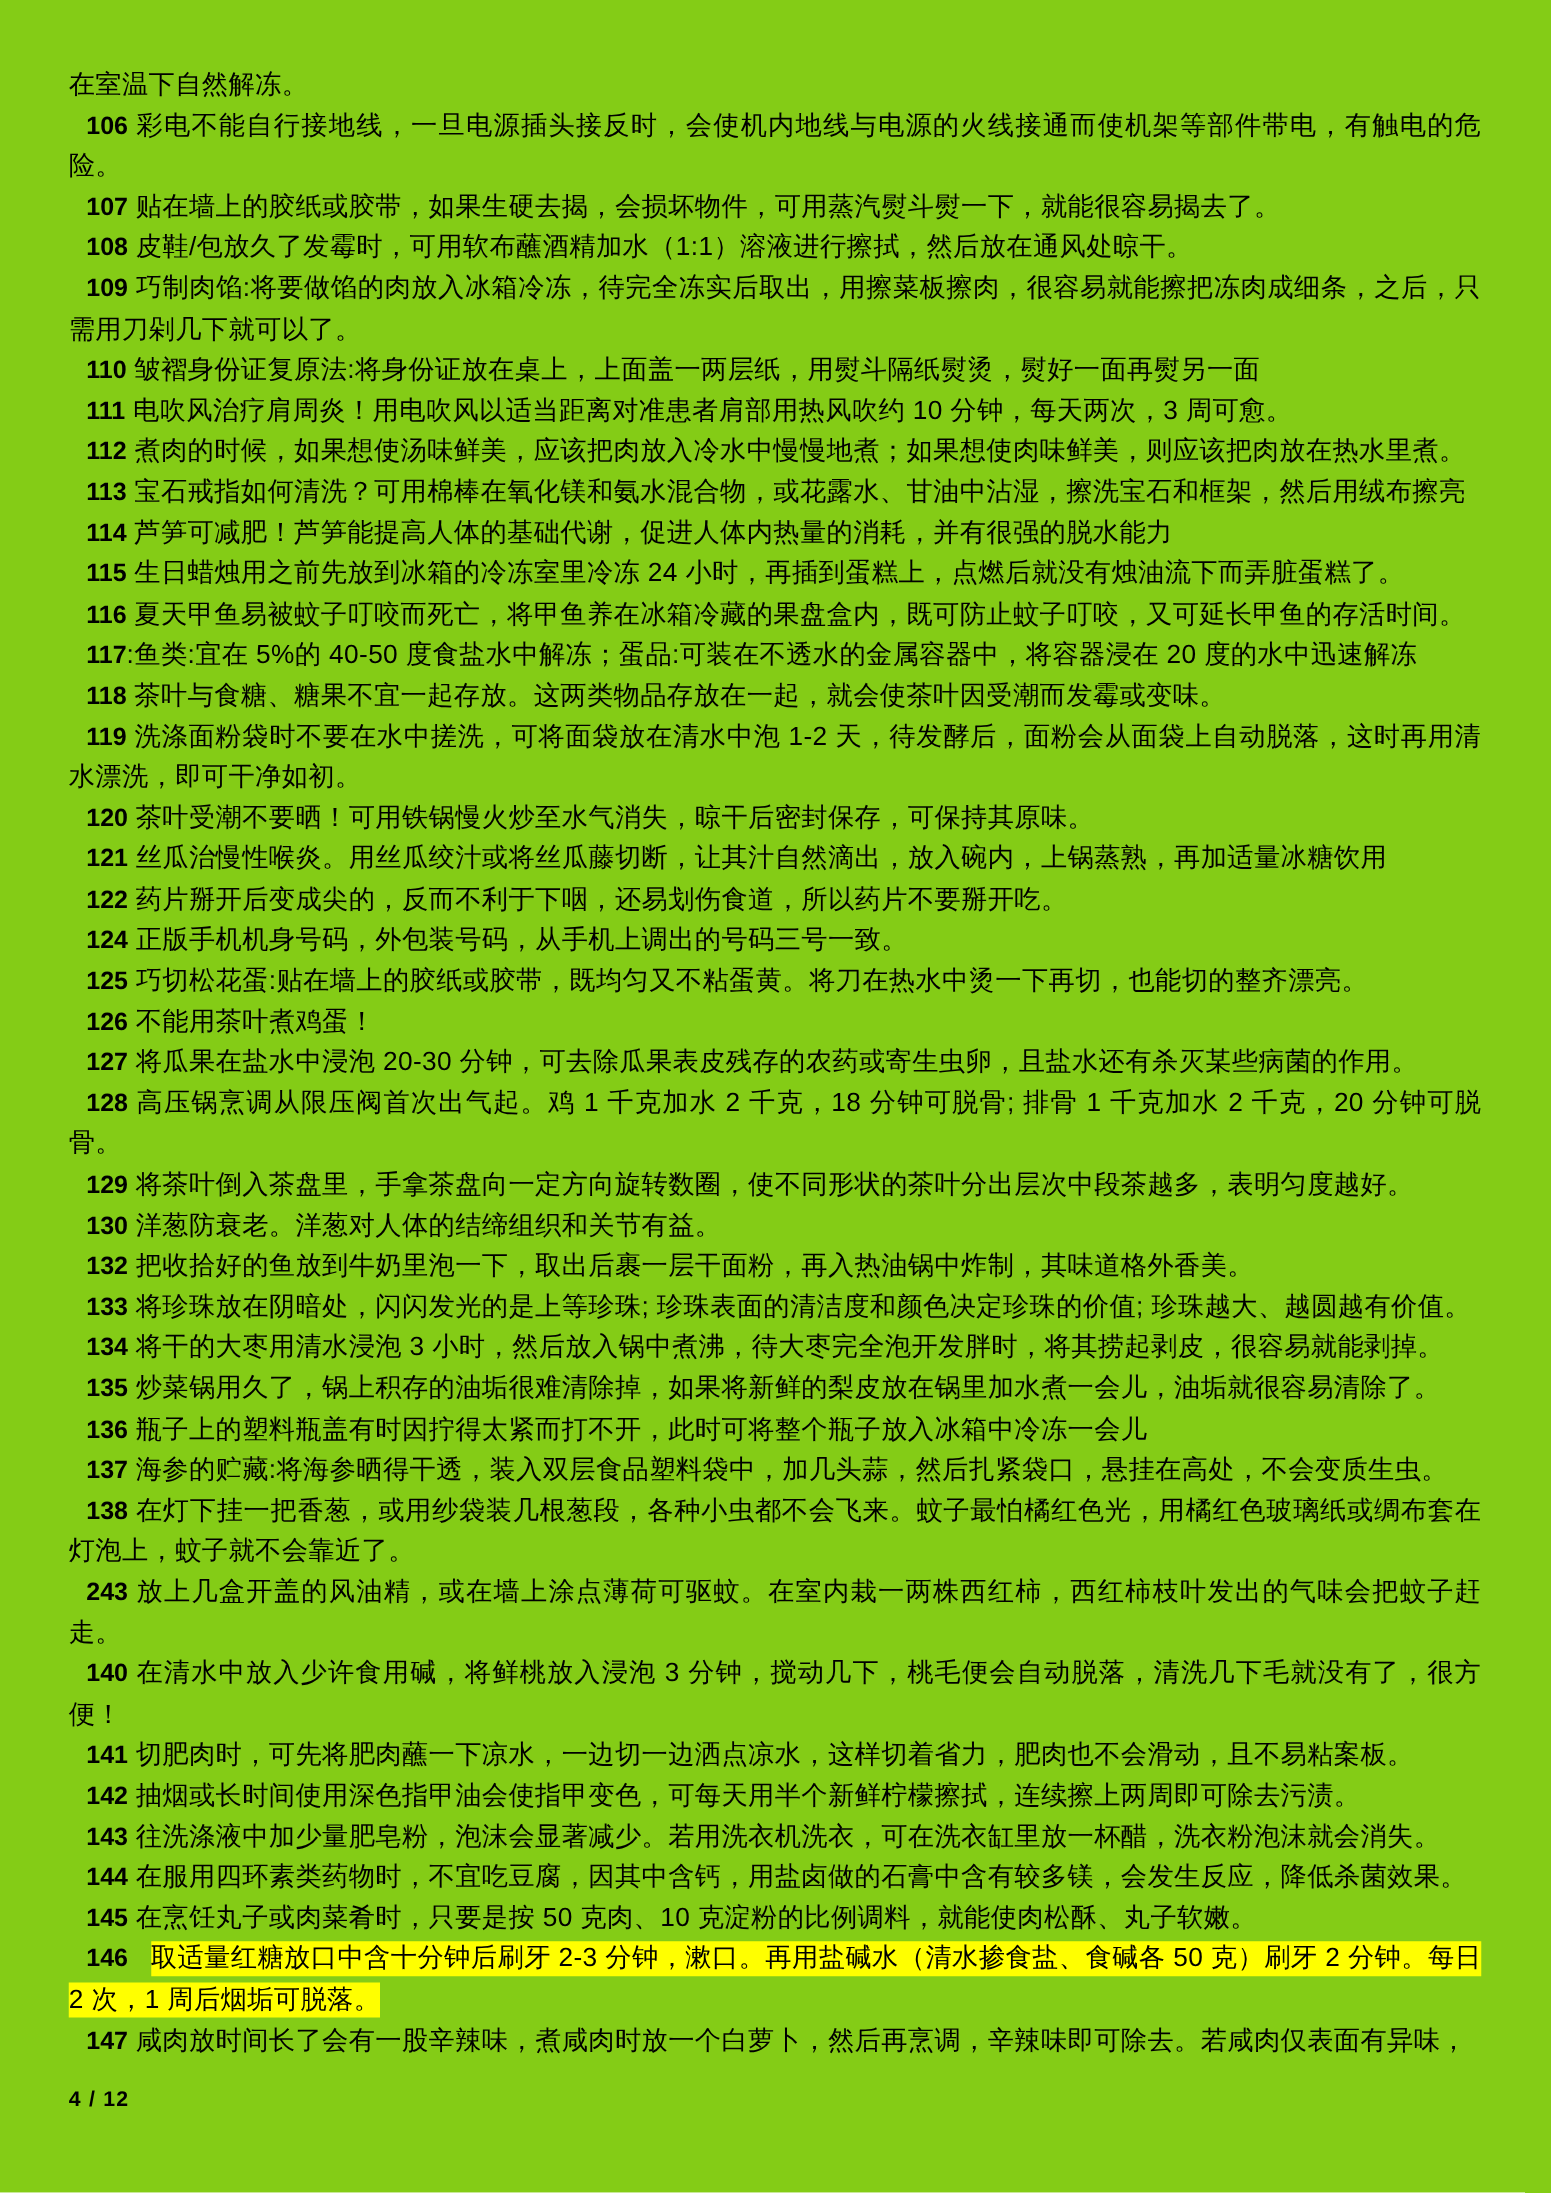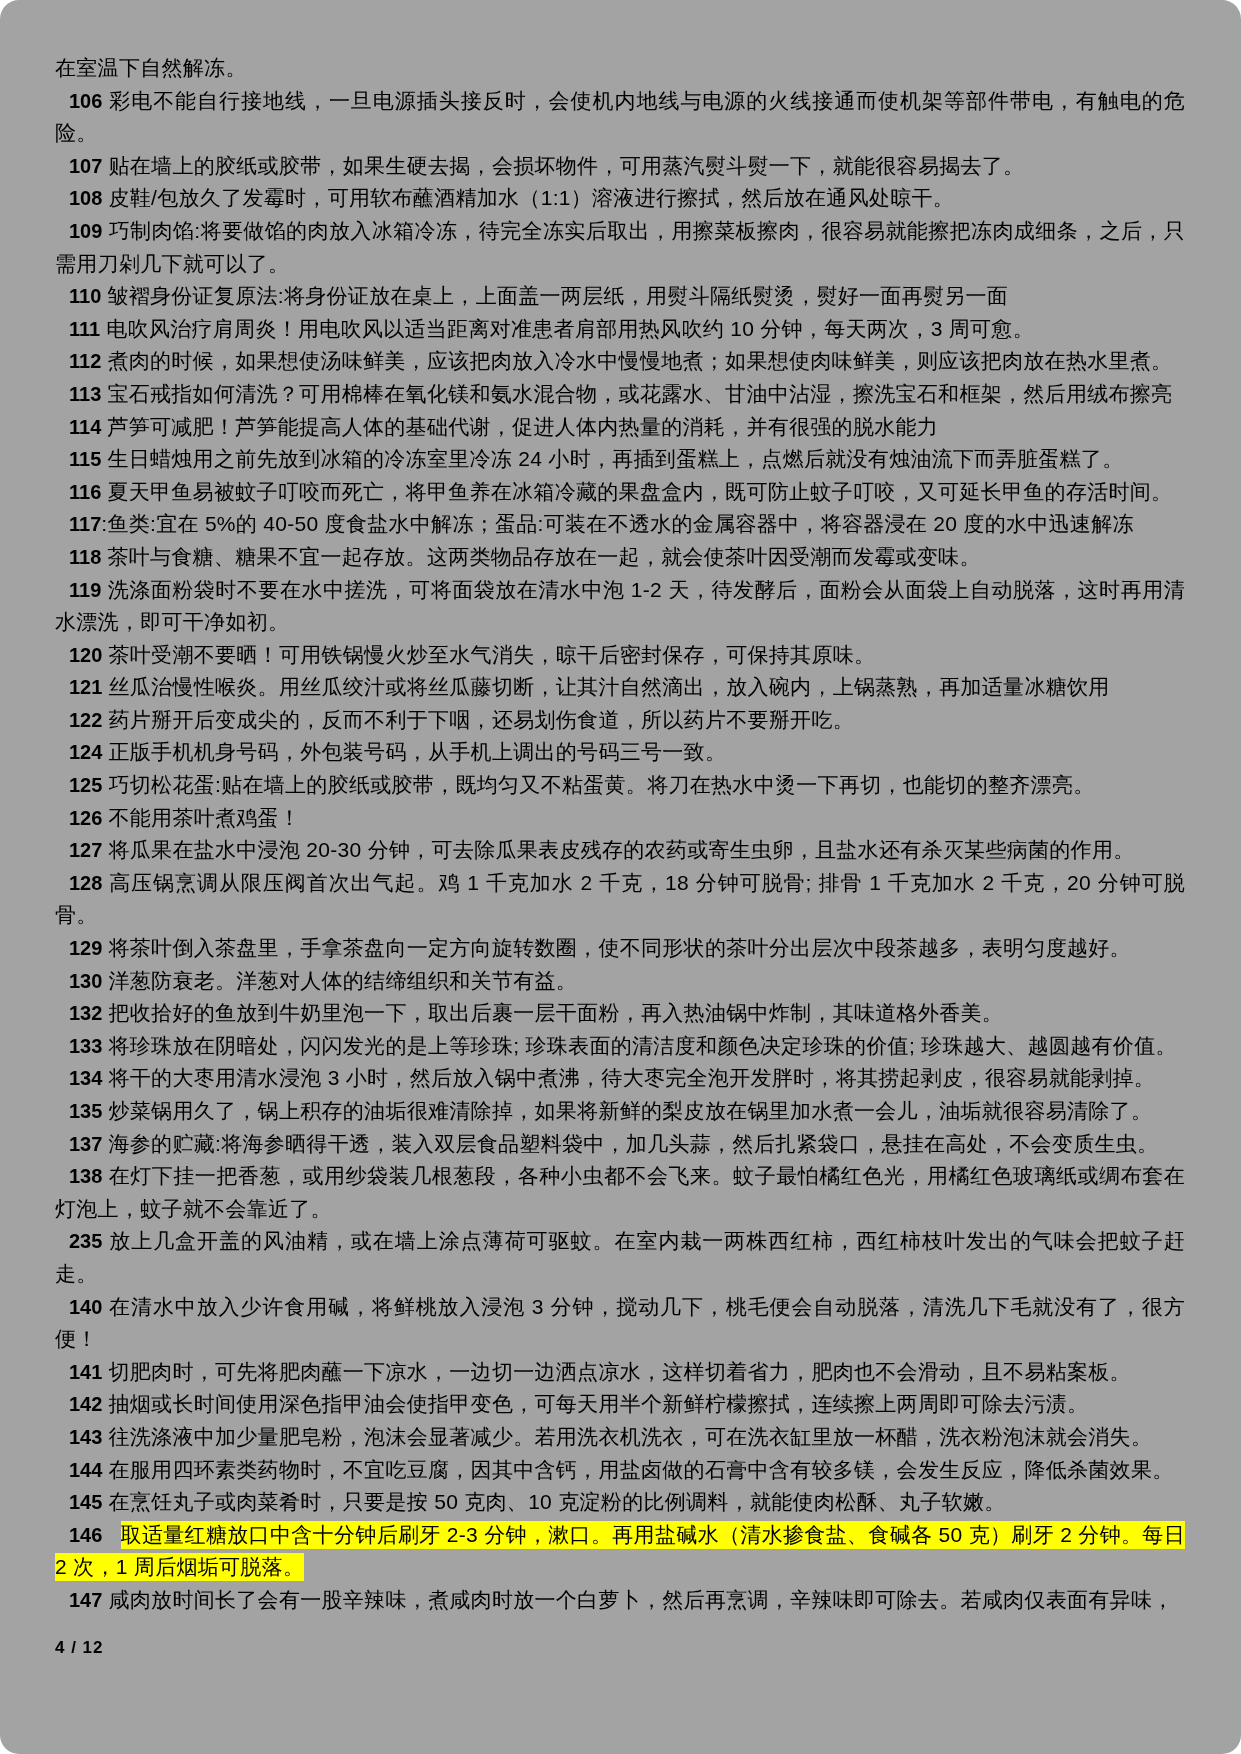--- a/index.html
+++ b/index.html
@@ -4,26 +4,25 @@
 <style>
   html, body {
     margin: 0;
     padding: 0;
     background: #ffffff;
   }
   .page {
     position: relative;
     width: 1241px;
     height: 1754px;
-    background: #a3a3a3;
+    background: #84cc16;
     box-sizing: border-box;
     overflow: hidden;
     font-family: "Liberation Sans", "DejaVu Sans", sans-serif;
     color: #000000;
-    border-radius: 19px;
   }
   .content {
     position: absolute;
     top: 52px;
     left: 55px;
     width: 1130px;
   }
   .line {
     margin: 0;
     font-size: 21px;
@@ -82,23 +81,24 @@
         <p class="line"><span class="num">125</span> <span class="txt">巧切松花蛋:贴在墙上的胶纸或胶带，既均匀又不粘蛋黄。将刀在热水中烫一下再切，也能切的整齐漂亮。</span></p>
         <p class="line"><span class="num">126</span> <span class="txt">不能用茶叶煮鸡蛋！</span></p>
         <p class="line"><span class="num">127</span> <span class="txt">将瓜果在盐水中浸泡 20-30 分钟，可去除瓜果表皮残存的农药或寄生虫卵，且盐水还有杀灭某些病菌的作用。</span></p>
         <p class="line"><span class="num">128</span> <span class="txt">高压锅烹调从限压阀首次出气起。鸡 1 千克加水 2 千克，18 分钟可脱骨; 排骨 1 千克加水 2 千克，20 分钟可脱骨。</span></p>
         <p class="line"><span class="num">129</span> <span class="txt">将茶叶倒入茶盘里，手拿茶盘向一定方向旋转数圈，使不同形状的茶叶分出层次中段茶越多，表明匀度越好。</span></p>
         <p class="line"><span class="num">130</span> <span class="txt">洋葱防衰老。洋葱对人体的结缔组织和关节有益。</span></p>
         <p class="line"><span class="num">132</span> <span class="txt">把收拾好的鱼放到牛奶里泡一下，取出后裹一层干面粉，再入热油锅中炸制，其味道格外香美。</span></p>
         <p class="line"><span class="num">133</span> <span class="txt">将珍珠放在阴暗处，闪闪发光的是上等珍珠; 珍珠表面的清洁度和颜色决定珍珠的价值; 珍珠越大、越圆越有价值。</span></p>
         <p class="line"><span class="num">134</span> <span class="txt">将干的大枣用清水浸泡 3 小时，然后放入锅中煮沸，待大枣完全泡开发胖时，将其捞起剥皮，很容易就能剥掉。</span></p>
         <p class="line"><span class="num">135</span> <span class="txt">炒菜锅用久了，锅上积存的油垢很难清除掉，如果将新鲜的梨皮放在锅里加水煮一会儿，油垢就很容易清除了。</span></p>
+        <p class="line"><span class="num">136</span> <span class="txt">瓶子上的塑料瓶盖有时因拧得太紧而打不开，此时可将整个瓶子放入冰箱中冷冻一会儿</span></p>
         <p class="line"><span class="num">137</span> <span class="txt">海参的贮藏:将海参晒得干透，装入双层食品塑料袋中，加几头蒜，然后扎紧袋口，悬挂在高处，不会变质生虫。</span></p>
         <p class="line"><span class="num">138</span> <span class="txt">在灯下挂一把香葱，或用纱袋装几根葱段，各种小虫都不会飞来。蚊子最怕橘红色光，用橘红色玻璃纸或绸布套在灯泡上，蚊子就不会靠近了。</span></p>
-        <p class="line"><span class="num">235</span> <span class="txt">放上几盒开盖的风油精，或在墙上涂点薄荷可驱蚊。在室内栽一两株西红柿，西红柿枝叶发出的气味会把蚊子赶走。</span></p>
+        <p class="line"><span class="num">243</span> <span class="txt">放上几盒开盖的风油精，或在墙上涂点薄荷可驱蚊。在室内栽一两株西红柿，西红柿枝叶发出的气味会把蚊子赶走。</span></p>
         <p class="line"><span class="num">140</span> <span class="txt">在清水中放入少许食用碱，将鲜桃放入浸泡 3 分钟，搅动几下，桃毛便会自动脱落，清洗几下毛就没有了，很方便！</span></p>
         <p class="line"><span class="num">141</span> <span class="txt">切肥肉时，可先将肥肉蘸一下凉水，一边切一边洒点凉水，这样切着省力，肥肉也不会滑动，且不易粘案板。</span></p>
         <p class="line"><span class="num">142</span> <span class="txt">抽烟或长时间使用深色指甲油会使指甲变色，可每天用半个新鲜柠檬擦拭，连续擦上两周即可除去污渍。</span></p>
         <p class="line"><span class="num">143</span> <span class="txt">往洗涤液中加少量肥皂粉，泡沫会显著减少。若用洗衣机洗衣，可在洗衣缸里放一杯醋，洗衣粉泡沫就会消失。</span></p>
         <p class="line"><span class="num">144</span> <span class="txt">在服用四环素类药物时，不宜吃豆腐，因其中含钙，用盐卤做的石膏中含有较多镁，会发生反应，降低杀菌效果。</span></p>
         <p class="line"><span class="num">145</span> <span class="txt">在烹饪丸子或肉菜肴时，只要是按 50 克肉、10 克淀粉的比例调料，就能使肉松酥、丸子软嫩。</span></p>
         <p class="line"><span class="num">146</span> <span class="txt hl">取适量红糖放口中含十分钟后刷牙 2-3 分钟，漱口。再用盐碱水（清水掺食盐、食碱各 50 克）刷牙 2 分钟。每日 2 次，1 周后烟垢可脱落。</span></p>
         <p class="line"><span class="num">147</span> <span class="txt">咸肉放时间长了会有一股辛辣味，煮咸肉时放一个白萝卜，然后再烹调，辛辣味即可除去。若咸肉仅表面有异味，</span></p>
       </div>
     <div class="footer">

